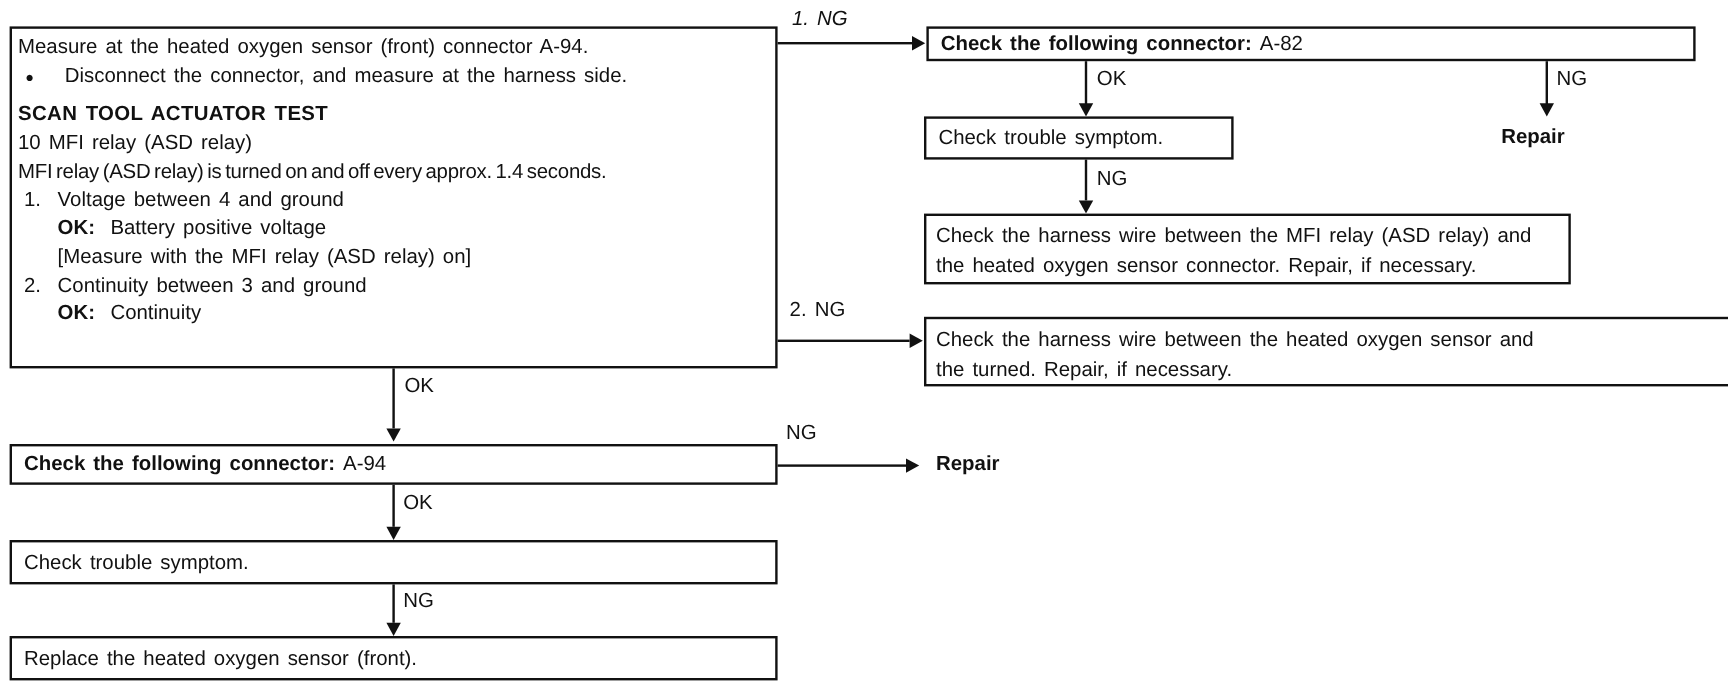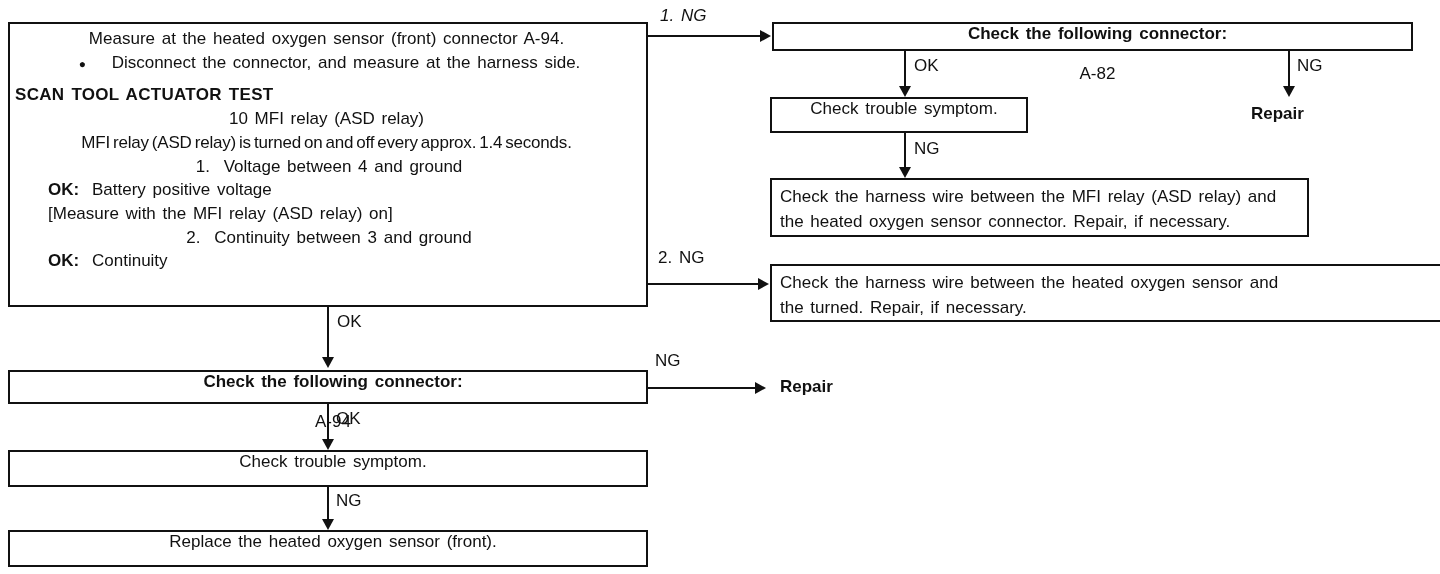--- a/index.html
+++ b/index.html
@@ -12,21 +12,21 @@
     overflow:hidden;
   }
   .box{
     position:absolute;
     box-sizing:border-box;
     border:2px solid #111;
     background:#fff;
     font-size:17px;
     word-spacing:2px;
   }
-  .flex-center{display:flex;align-items:center;padding-left:10px;flex-direction:column;}
+  .flex-center{display:flex;align-items:center;padding-left:10px;}
   .bold{font-weight:bold;}
   .lbl{
     position:absolute;
     font-size:17px;
     white-space:nowrap;
     word-spacing:2px;
   }
   
   .vshaft{position:absolute;width:2px;background:#111;}
   .hshaft{position:absolute;height:2px;background:#111;}
@@ -38,21 +38,21 @@
     border-top:11px solid #111;
   }
   .head-right{
     position:absolute;width:0;height:0;
     border-top:6px solid transparent;
     border-bottom:6px solid transparent;
     border-left:11px solid #111;
   }
   
   .main-inner{padding:3px 8px 0 5px;line-height:23.7px;}
-  .row{display:flex;align-items:baseline;justify-content:center;}
+  .row{display:flex;align-items:baseline;}
   .bullet-cell{width:33px;flex:none;padding-left:6px;font-size:12px;}
   .num-cell{width:28px;flex:none;padding-left:5px;}
   .indent{padding-left:33px;}
   .ok-label{font-weight:bold;display:inline-block;min-width:44px;}
   .heading-row{font-weight:bold;margin-top:7px;letter-spacing:0.3px;}
   .tight{word-spacing:-1.5px;letter-spacing:-0.2px;}
   .two-line{padding:4px 8px;line-height:25px;}
 </style>
 </head>
 <body>

